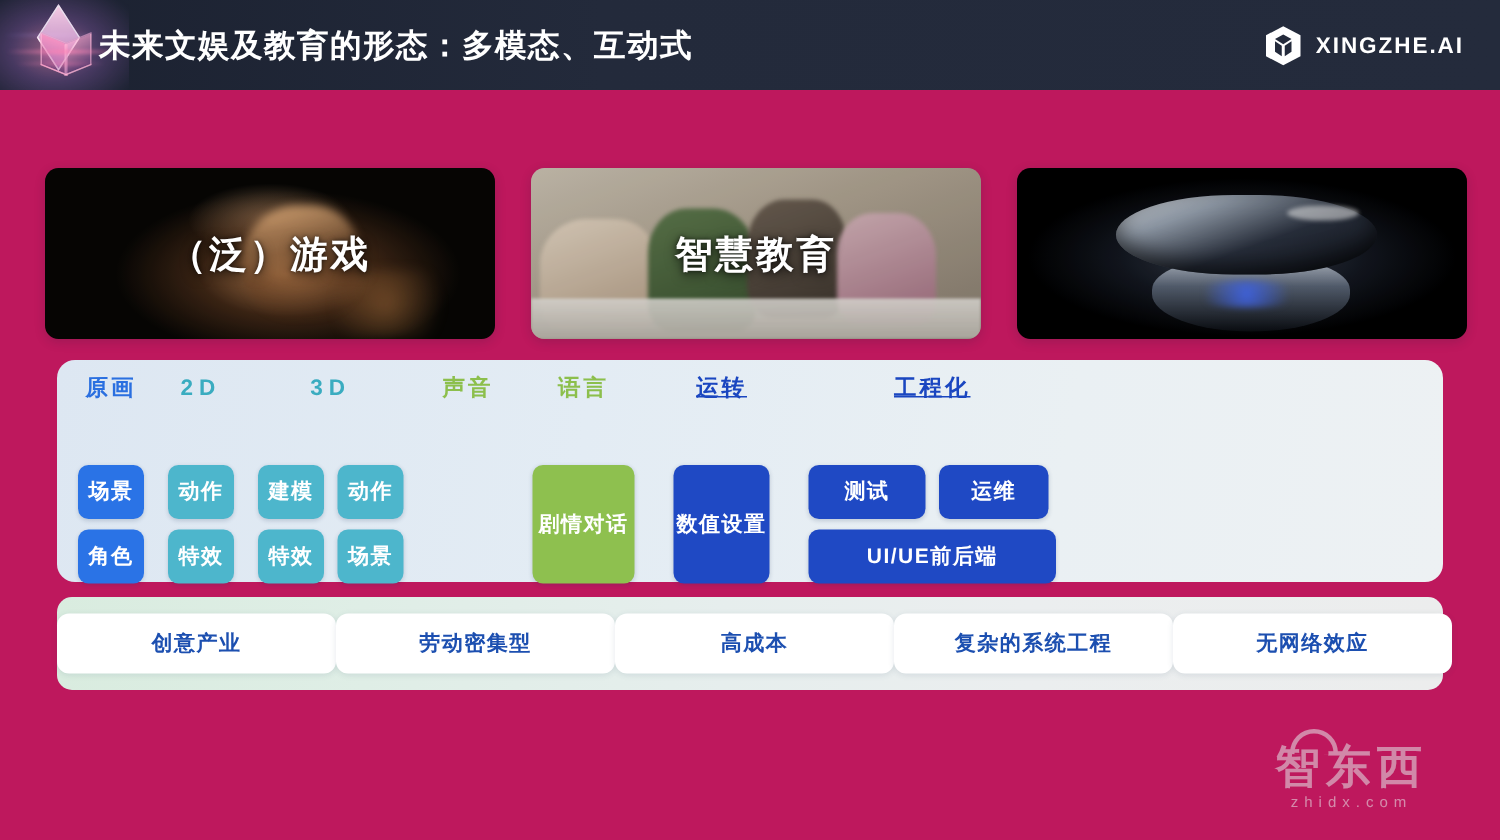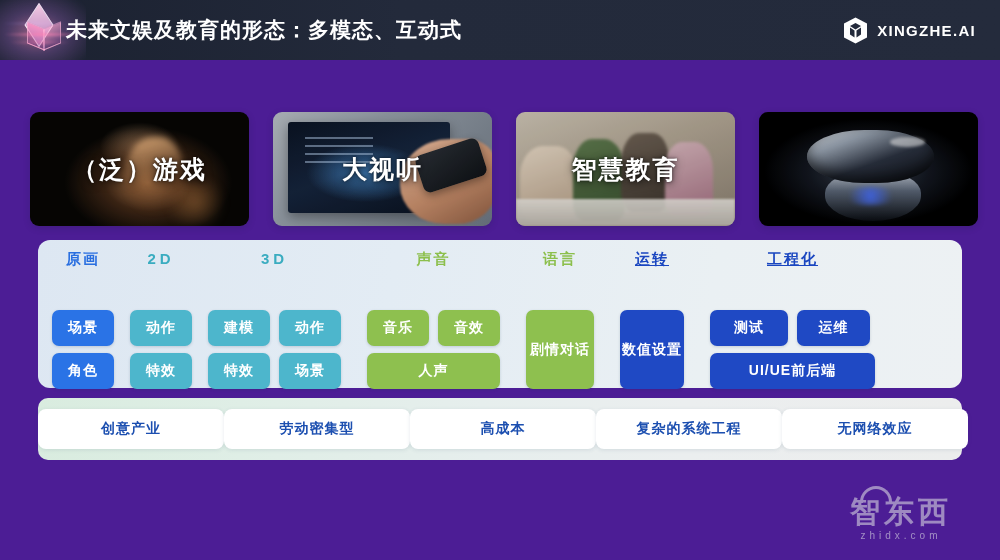--- a/index.html
+++ b/index.html
@@ -2,21 +2,21 @@
 <html><head>
 <meta charset="utf-8">
 <style>
   html,body{margin:0;padding:0;}
   body{
     width:1000px;height:560px;overflow:hidden;
     background:#f2f3f5;
     font-family:"Liberation Sans","DejaVu Sans",sans-serif;
     -webkit-font-smoothing:antialiased;
   }
-  .slide{position:relative;width:1000px;height:560px;background:#4c1d95;}
+  .slide{position:relative;width:1000px;height:560px;background:#be185d;}
 
   
   .header{
     position:absolute;left:0;top:0;width:1000px;height:60px;
     background:linear-gradient(90deg,#1b2130 0%,#232a3b 40%,#242b3c 100%);
     overflow:hidden;
   }
   .header-deco{
     position:absolute;left:0;top:0;width:86px;height:60px;overflow:hidden;
   }
@@ -146,21 +146,21 @@
   .group-title{
     font-size:15px;font-weight:bold;letter-spacing:2px;line-height:22px;
     margin-bottom:8px;white-space:nowrap;
   }
   .rows{display:flex;flex-direction:column;gap:7px;}
   .row{display:flex;gap:9px;}
   .pill{
     border-radius:7px;color:#fff;font-size:14px;font-weight:bold;letter-spacing:1px;
     display:flex;align-items:center;justify-content:center;text-align:center;
     box-shadow:0 1px 3px rgba(30,50,90,.18);
-    height:36px;width:62px;line-height:1.12;white-space:nowrap;
+    height:36px;width:44px;line-height:1.12;white-space:nowrap;
   }
   .pill.wide{width:133px;}
   .pill.tall{height:79px;width:64px;white-space:normal;}
   .pill.tallwide{height:79px;width:68px;white-space:normal;}
   .pill.eng-wide{width:165px;}
 
   .g-yuanhua .group-title{color:#2a6fe0;}
   .g-yuanhua .pill{background:#2a73e6;}
   .g-2d .group-title,.g-3d .group-title{color:#3aacc0;letter-spacing:4px;}
   .g-2d .pill,.g-3d .pill{background:#4db6cc;}
@@ -227,31 +227,20 @@
     </div>
   </div>
 
   <div class="cards">
     <div class="card">
       <div class="art art-game"></div>
       <div class="scrim"></div>
       <div class="label">（泛）游戏</div>
     </div>
     <div class="card">
-      <div class="art art-tv">
-        <div class="tv-screen">
-            <div class="tv-lines"></div>
-          </div>
-        <div class="tv-hand"></div>
-        <div class="tv-remote"></div>
-      </div>
-      <div class="scrim"></div>
-      <div class="label">大视听</div>
-    </div>
-    <div class="card">
       <div class="art art-class">
         <div class="cl-b1"></div>
           <div class="cl-b2"></div>
           <div class="cl-b3"></div>
           <div class="cl-b4"></div>
         <div class="cl-desk"></div>
       </div>
       <div class="scrim"></div>
       <div class="label">智慧教育</div>
     </div>
@@ -308,29 +297,20 @@
             <div class="pill">特效</div>
             <div class="pill">场景</div>
           </div>
         </div>
       </div>
 
       <div class="sp-lg"></div>
 
       <div class="group g-sound">
         <div class="group-title">声音</div>
-        <div class="rows">
-          <div class="row">
-            <div class="pill">音乐</div>
-            <div class="pill">音效</div>
-          </div>
-          <div class="row">
-            <div class="pill wide">人声</div>
-          </div>
-        </div>
       </div>
 
       <div class="sp-lg"></div>
 
       <div class="group g-lang">
         <div class="group-title">语言</div>
         <div class="rows">
           <div class="row">
               <div class="pill tallwide">剧情对话</div>
             </div>

